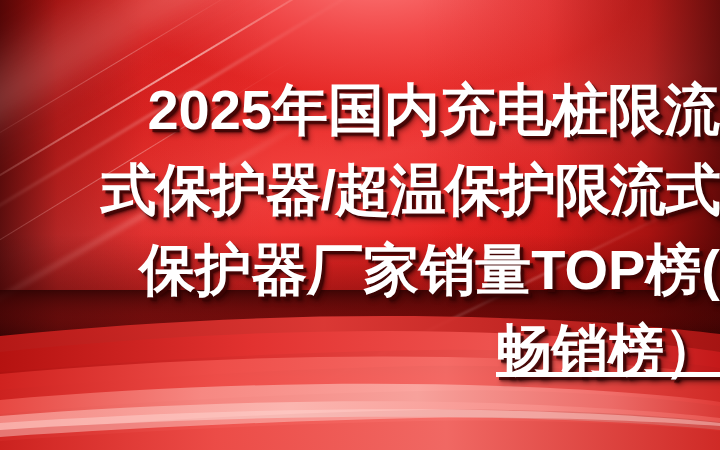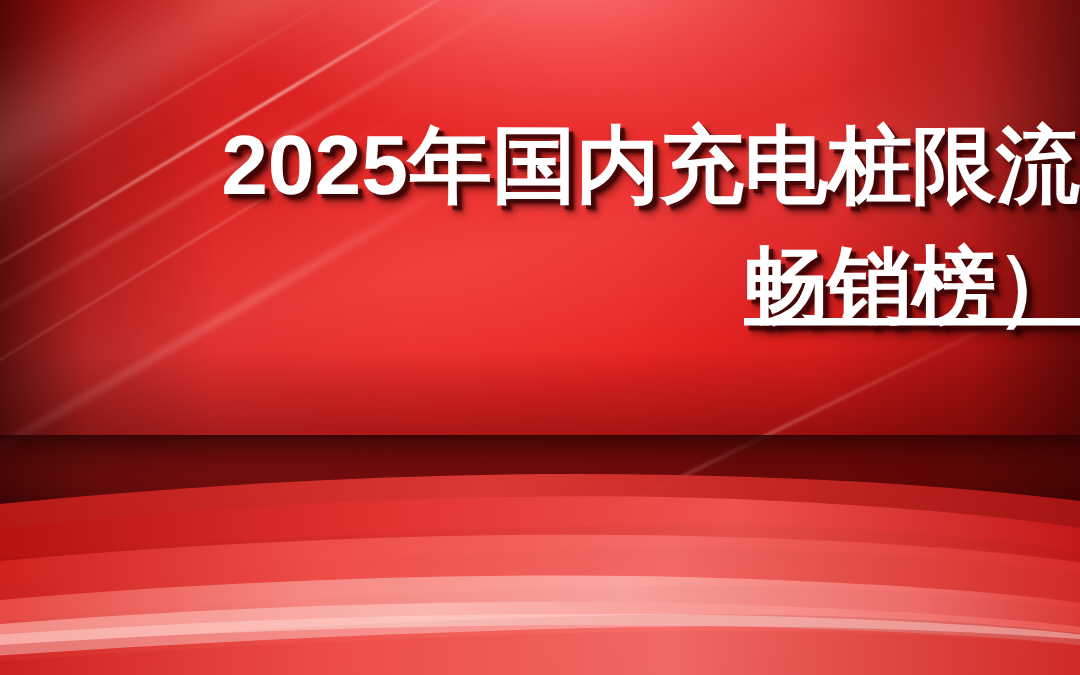--- a/index.html
+++ b/index.html
@@ -240,16 +240,18 @@
       <path d="M0,126 C150,114 330,108 490,113 C605,117 680,123 720,128 L720,141 C650,134 540,129 420,131 C280,134 130,141 0,151 Z" fill="url(#wgD)" opacity="0.85"></path>
 
       <path d="M0,140 C150,130 340,124 500,128 C615,131 682,136 720,140 L720,160 L0,160 Z" fill="url(#wgB)" opacity="0.95"></path>
 
       <path d="M0,133 C160,122 350,116 520,121 C620,124 685,129 720,133 L720,136 C650,131 540,126 420,128 C280,131 130,138 0,147 Z" fill="#ffd6d2" opacity="0.45"></path>
     </svg>
   </div>
 
   <div class="headline">
     <span class="hl-line">2025年国内充电桩限流</span>
+    <span class="hl-line wide">式保护器/超温保护限流式</span>
+    <span class="hl-line">保护器厂家销量TOP榜(</span>
     <span class="hl-line last">畅销榜）</span>
   </div>
 
 </div>
 
 </body></html>

